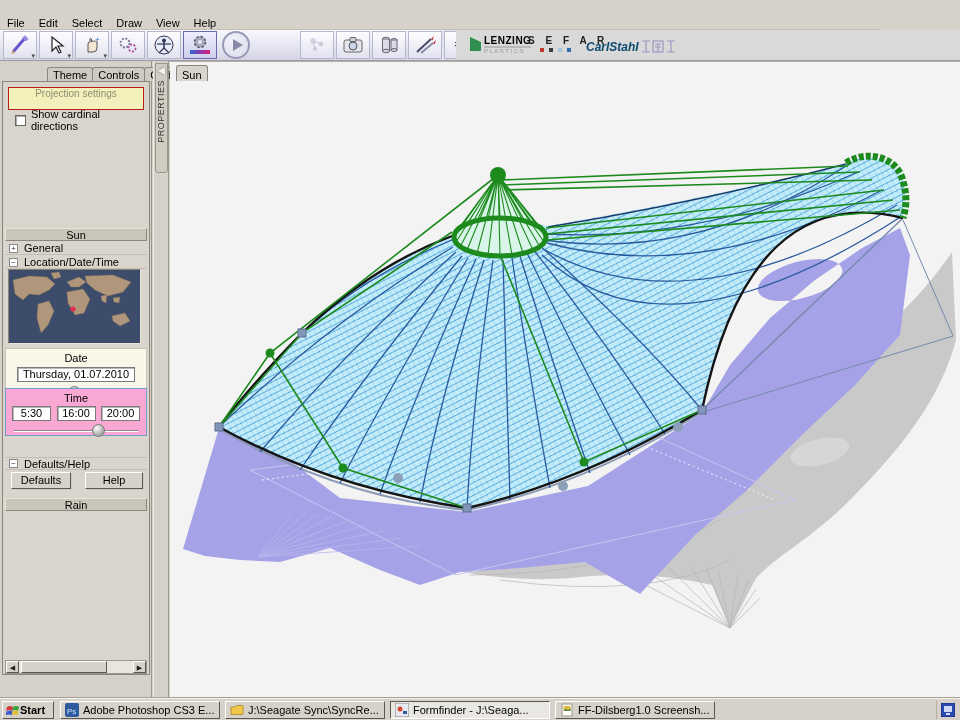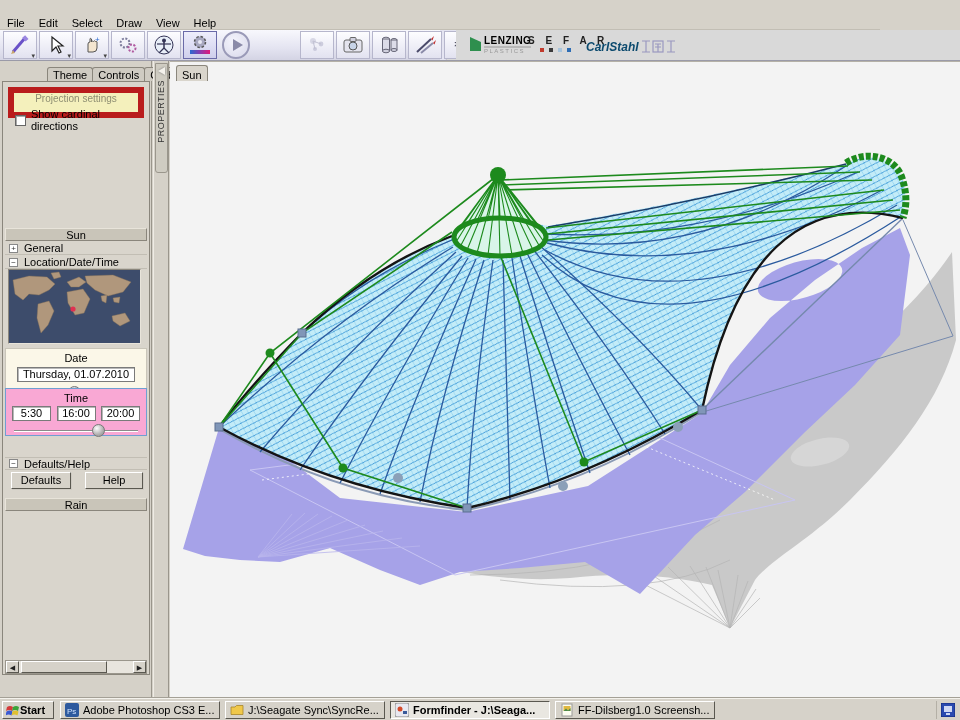--- a/index.html
+++ b/index.html
@@ -52,22 +52,22 @@
 
   
   #panel { position:absolute; left:0; top:0; width:152px; height:637px; background:#d5d1c8;
     border-right:1px solid #9a968c; }
   .tabrow { position:absolute; left:3px; top:6px; height:15px; display:flex;padding-left:44px; }
   .tab { border:1px solid #8a867c; border-bottom:none; border-radius:3px 3px 0 0;
     background:#cfcbc2; padding:1px 5px 0 5px; margin-right:-1px; height:14px; }
   .tab.active { background:#d9d5cc; height:16px; margin-top:-2px; padding-top:3px; position:relative; z-index:2; }
   .tabpage { position:absolute; left:2px; top:20px; width:148px; height:594px;
     border:1px solid #8a867c; background:#d9d5cc; }
-  .projbtn { position:absolute; left:5px; top:5px; width:136px; height:31px;
-    background:#f4f0bc; border:6px solid #b91c1c; color:#8e8e72; text-align:center; font-size:10px; line-height:11px; }
+  .projbtn { position:absolute; left:5px; top:5px; width:136px; height:23px;
+    background:#f4f0bc; border:1px solid #b91c1c; color:#8e8e72; text-align:center; font-size:10px; line-height:11px; }
   .cbrow { position:absolute; left:12px; top:26px; display:flex; align-items:center; }
   .cbox { width:11px; height:11px; background:#fff; border:1px solid #666; box-shadow:inset 1px 1px 0 #aaa; margin-right:5px; }
 
   .sechdr { position:absolute; left:2px; width:142px; height:13px; background:#c9c5b9;
     border:1px solid; border-color:#e8e4da #8a867c #8a867c #e8e4da; text-align:center; line-height:12px; }
   .secrow { position:absolute; left:2px; width:142px; height:13px; display:flex; align-items:center;
     border-bottom:1px solid #c2beb4; }
   .pmbox { width:9px; height:9px; border:1px solid #888; background:#fff; font-size:8px; line-height:7px;
     text-align:center; margin:0 6px 0 4px; color:#333; }
 
@@ -109,21 +109,21 @@
   #viewport { position:absolute; left:170px; top:0; width:790px; height:637px; background:#f3f3f3;
     border-top:1px solid #b5b1a7; }
 
   
   #taskbar { position:absolute; left:0; top:698px; width:960px; height:22px;
     background:#d6d2c9; border-top:1px solid #f4f2ec; box-shadow:0 -1px 0 #a4a096; }
   .startbtn { position:absolute; left:2px; top:2px; width:52px; height:18px; display:flex; align-items:center;
     background:#d6d2c9; border:1px solid; border-color:#fff #5a5850 #5a5850 #fff; font-weight:bold; padding-left:3px; }
   .task { position:absolute; top:2px; width:160px; height:18px; display:flex; align-items:center; gap:4px;
     background:#d6d2c9; border:1px solid; border-color:#fff #5a5850 #5a5850 #fff; padding:0 4px; overflow:hidden; white-space:nowrap; }
-  .task.pressed { border-color:#5a5850 #fff #fff #5a5850; background:#e9e7e1; font-weight:bold; }
+  .task.pressed { border-color:#5a5850 #fff #fff #5a5850; background:#e9e7e1; font-weight:normal; }
   .ticon { width:14px; height:14px; flex:0 0 14px; }
   #tray { position:absolute; right:2px; top:2px; width:22px; height:18px; display:flex; align-items:center;
     justify-content:flex-end; border-left:1px solid #b4b0a6; padding-right:3px; }
 </style>
 </head>
 <body>
 
 <div id="app">
 
 

